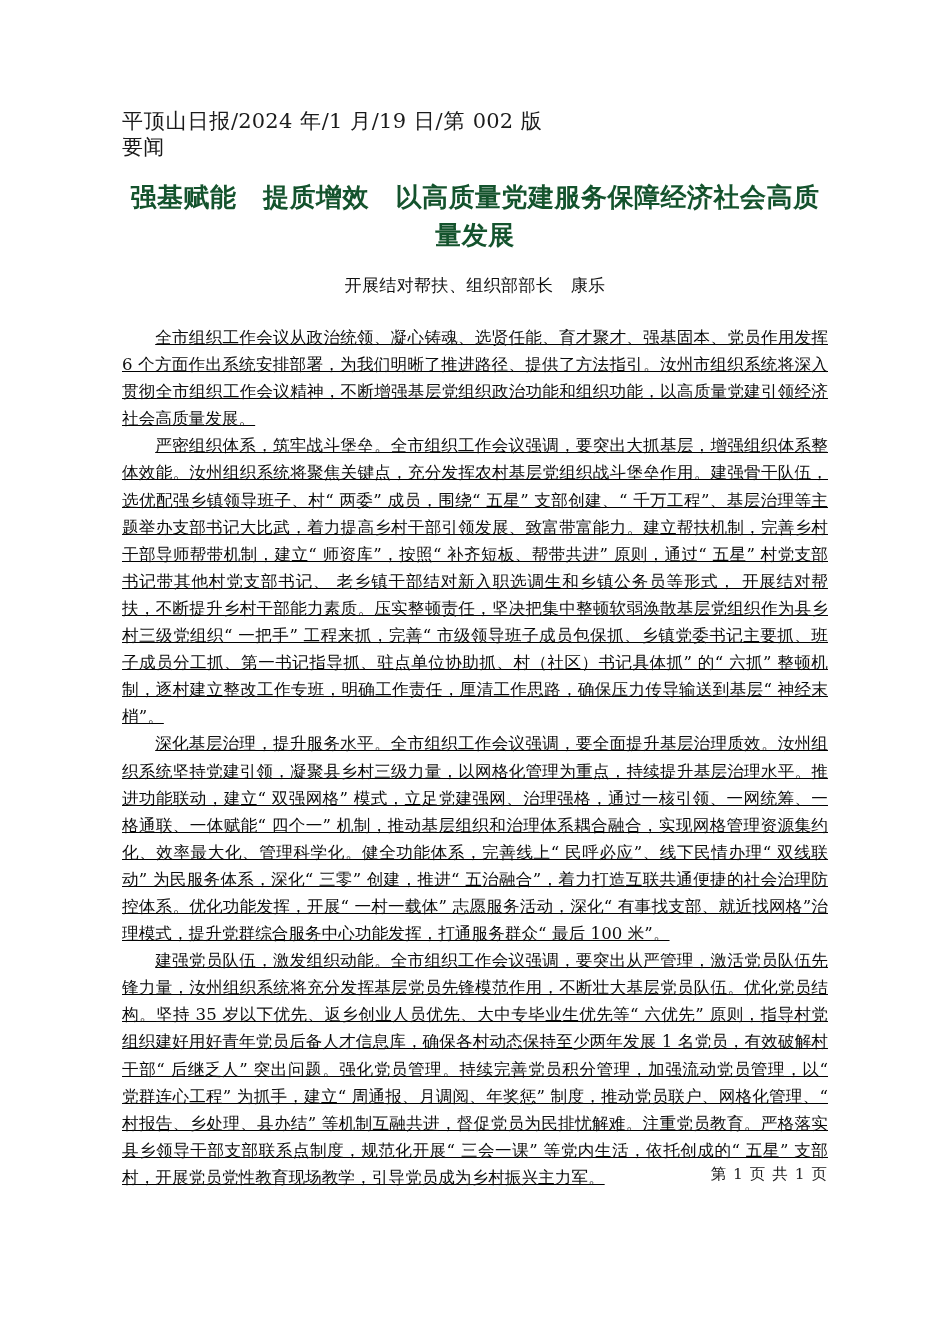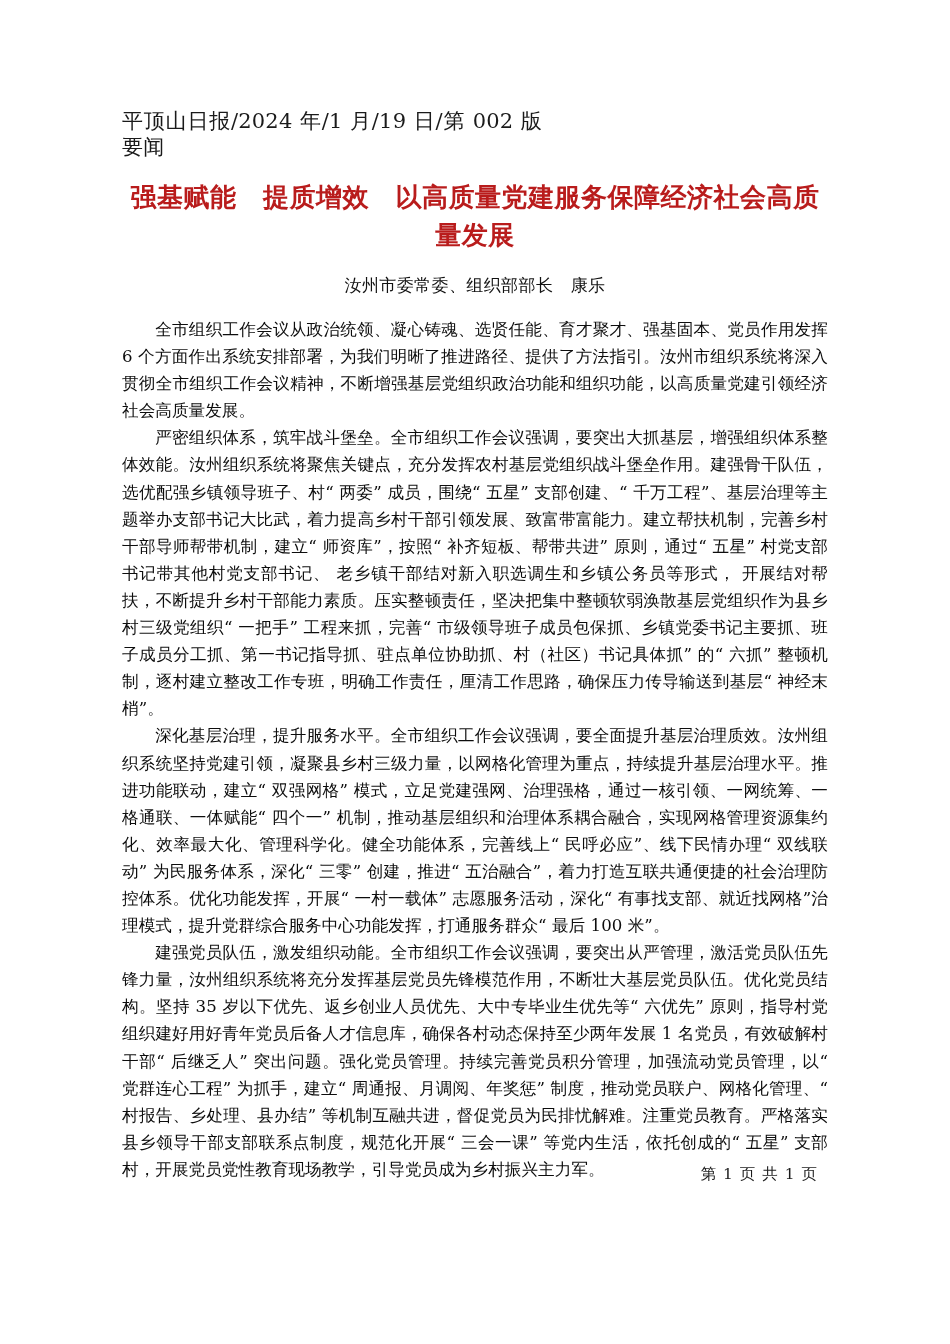--- a/index.html
+++ b/index.html
@@ -40,56 +40,57 @@
   }
 
   
   .article-title {
     font-family: "DejaVu Sans", "Liberation Sans", sans-serif;
     font-weight: bold;
     font-size: 26px;
     line-height: 38px;
     text-align: center;
     margin: 18px 0 0 0;
-    color: #b91c1c;
+    color: #14532d;
     letter-spacing: 0.5px;
   }
 
   
   .byline {
     font-family: "DejaVu Serif", "Liberation Serif", serif;
     font-size: 17px;
     line-height: 30px;
     text-align: center;
     margin: 16px 0 0 0;
     color: #111;
     letter-spacing: 0.4px;
   }
 
   
   .body-copy {
-    margin-top: 16px;
+    margin-top: 24px;
+    text-decoration: underline;
   }
   .para {
     font-family: "DejaVu Serif", "Liberation Serif", serif;
     font-size: 16.6px;
     line-height: 27.1px;
     color: #0d0d0d;
     text-align: justify;
     text-justify: inter-ideograph;
     text-indent: 2em;
     margin: 0;
     word-break: break-all;
     letter-spacing: 0.05px;
   }
 
   
   .page-footer {
     position: absolute;
-    left: 112px;
+    left: 122px;
     top: 1162px;
     width: 706px;
     text-align: right;
     font-family: "DejaVu Serif", "Liberation Serif", serif;
     font-size: 15.5px;
     line-height: 24px;
     color: #1a1a1a;
     letter-spacing: 1px;
   }
 </style>
@@ -97,21 +98,21 @@
 <body>
 
 <div class="page">
 
   <div class="content">
 
     <div class="source-line">平顶山日报/2024 年/1 月/19 日/第 002 版要闻</div>
 
     <h1 class="article-title">强基赋能　提质增效　以高质量党建服务保障经济社会高质量发展</h1>
 
-    <div class="byline">汝州市委常委、组织部部长　康乐</div>
+    <div class="byline">开展结对帮扶、组织部部长　康乐</div>
 
     <div class="body-copy">
       <p class="para">全市组织工作会议从政治统领、凝心铸魂、选贤任能、育才聚才、强基固本、党员作用发挥 6 个方面作出系统安排部署，为我们明晰了推进路径、提供了方法指引。汝州市组织系统将深入贯彻全市组织工作会议精神，不断增强基层党组织政治功能和组织功能，以高质量党建引领经济社会高质量发展。</p>
       <p class="para">严密组织体系，筑牢战斗堡垒。全市组织工作会议强调，要突出大抓基层，增强组织体系整体效能。汝州组织系统将聚焦关键点，充分发挥农村基层党组织战斗堡垒作用。建强骨干队伍，选优配强乡镇领导班子、村“ 两委” 成员，围绕“ 五星” 支部创建、“ 千万工程”、基层治理等主题举办支部书记大比武，着力提高乡村干部引领发展、致富带富能力。建立帮扶机制，完善乡村干部导师帮带机制，建立“ 师资库”，按照“ 补齐短板、帮带共进” 原则，通过“ 五星” 村党支部书记带其他村党支部书记、 老乡镇干部结对新入职选调生和乡镇公务员等形式， 开展结对帮扶，不断提升乡村干部能力素质。压实整顿责任，坚决把集中整顿软弱涣散基层党组织作为县乡村三级党组织“ 一把手” 工程来抓，完善“ 市级领导班子成员包保抓、乡镇党委书记主要抓、班子成员分工抓、第一书记指导抓、驻点单位协助抓、村（社区）书记具体抓” 的“ 六抓” 整顿机制，逐村建立整改工作专班，明确工作责任，厘清工作思路，确保压力传导输送到基层“ 神经末梢”。</p>
       <p class="para">深化基层治理，提升服务水平。全市组织工作会议强调，要全面提升基层治理质效。汝州组织系统坚持党建引领，凝聚县乡村三级力量，以网格化管理为重点，持续提升基层治理水平。推进功能联动，建立“ 双强网格” 模式，立足党建强网、治理强格，通过一核引领、一网统筹、一格通联、一体赋能“ 四个一” 机制，推动基层组织和治理体系耦合融合，实现网格管理资源集约化、效率最大化、管理科学化。健全功能体系，完善线上“ 民呼必应”、线下民情办理“ 双线联动” 为民服务体系，深化“ 三零” 创建，推进“ 五治融合”，着力打造互联共通便捷的社会治理防控体系。优化功能发挥，开展“ 一村一载体” 志愿服务活动，深化“ 有事找支部、就近找网格”治理模式，提升党群综合服务中心功能发挥，打通服务群众“ 最后 100 米”。</p>
       <p class="para">建强党员队伍，激发组织动能。全市组织工作会议强调，要突出从严管理，激活党员队伍先锋力量，汝州组织系统将充分发挥基层党员先锋模范作用，不断壮大基层党员队伍。优化党员结构。坚持 35 岁以下优先、返乡创业人员优先、大中专毕业生优先等“ 六优先” 原则，指导村党组织建好用好青年党员后备人才信息库，确保各村动态保持至少两年发展 1 名党员，有效破解村干部“ 后继乏人” 突出问题。强化党员管理。持续完善党员积分管理，加强流动党员管理，以“ 党群连心工程” 为抓手，建立“ 周通报、月调阅、年奖惩” 制度，推动党员联户、网格化管理、“ 村报告、乡处理、县办结” 等机制互融共进，督促党员为民排忧解难。注重党员教育。严格落实县乡领导干部支部联系点制度，规范化开展“ 三会一课” 等党内生活，依托创成的“ 五星” 支部村，开展党员党性教育现场教学，引导党员成为乡村振兴主力军。</p>
     </div>
 
   </div>
 

